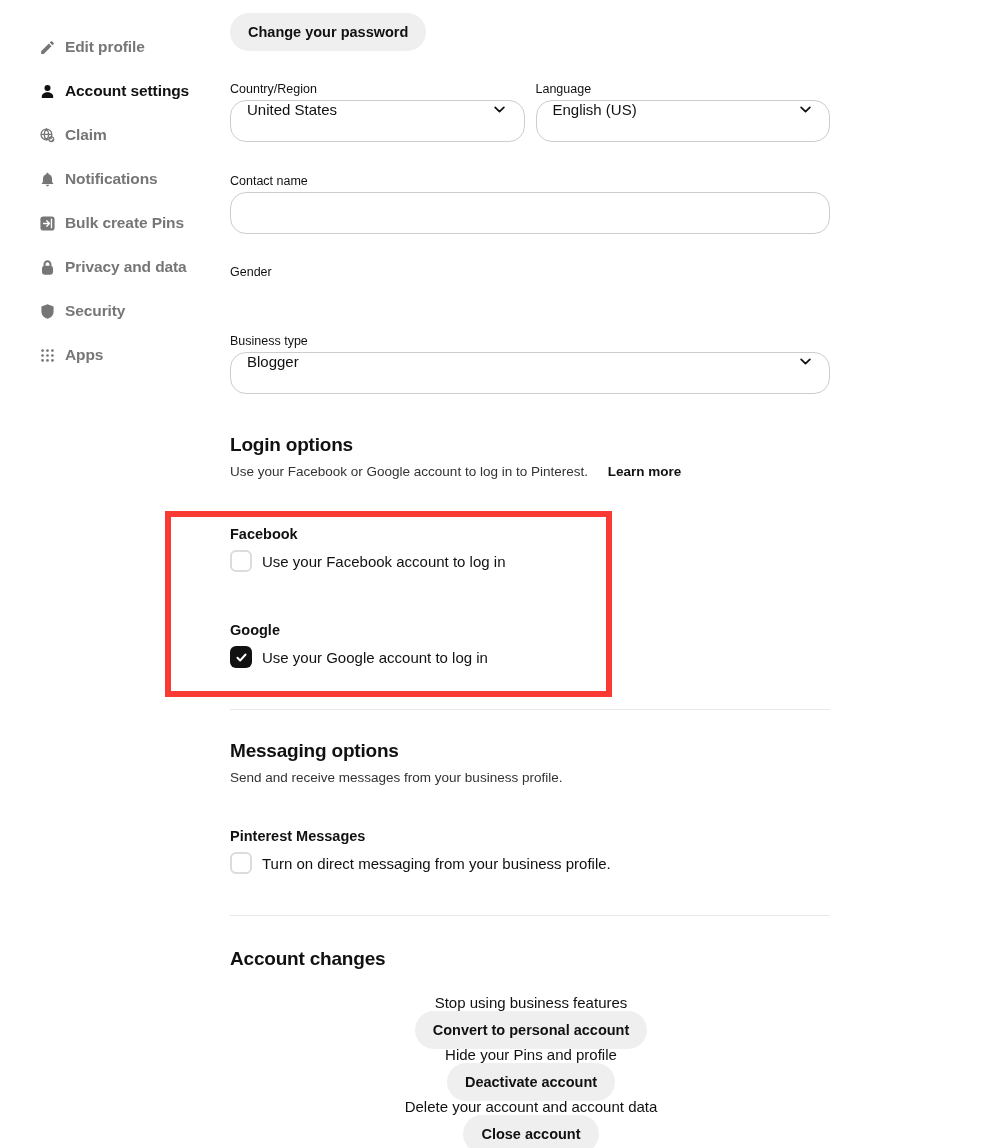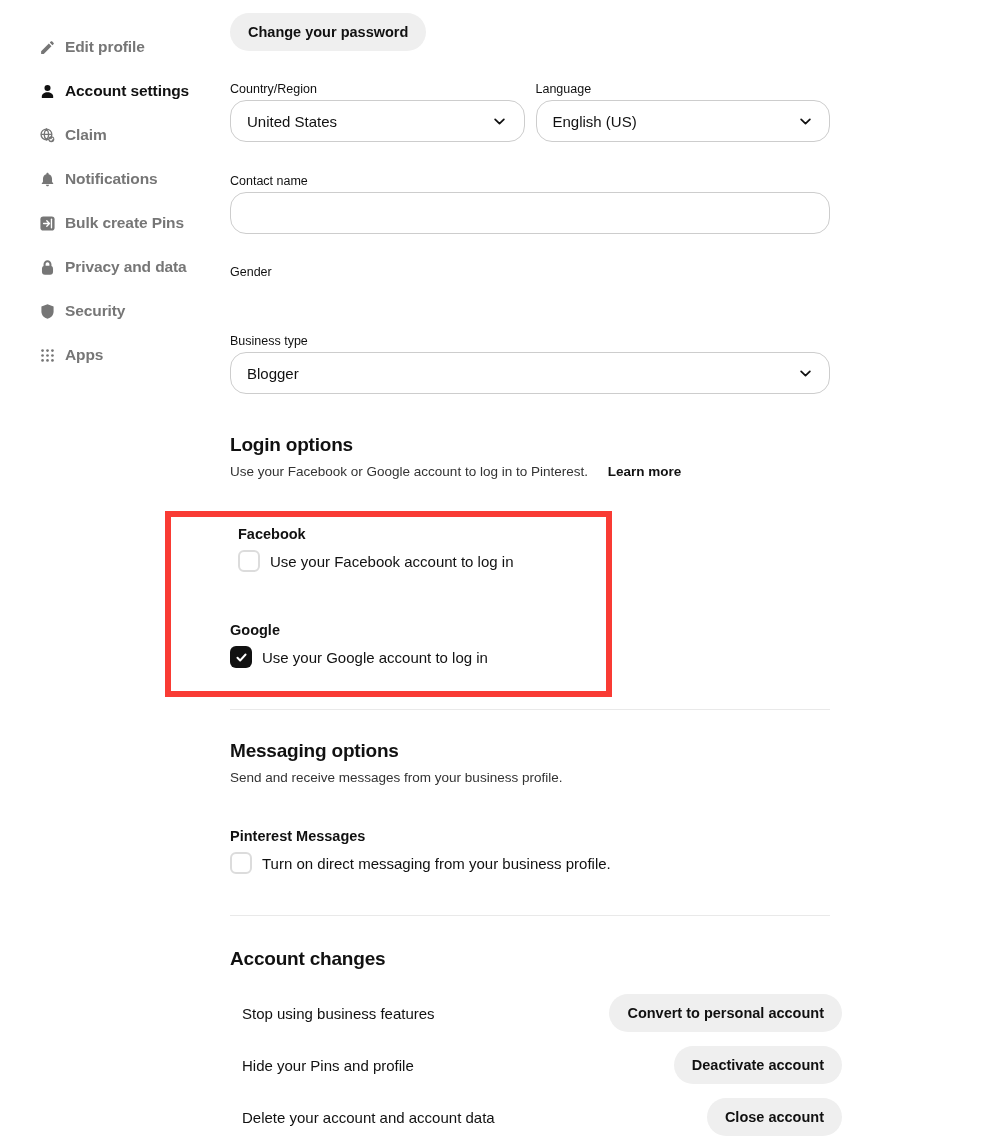--- a/index.html
+++ b/index.html
@@ -70,21 +70,20 @@
     display: block;
   }
 
   .select-box, .text-box {
     position: relative;
     background: #ffffff;
     border: 1px solid #cdcdcd;
     border-radius: 16px;
     height: 42px;
     display: flex;
-    align-items: center;
     padding: 0 16px;
     font-size: 15px;
     color: #111111;
     cursor: pointer;
     width: 100%;
   }
   .text-box { cursor: text; }
   .select-box .val { flex: 1; }
   .chev {
     width: 16px; height: 16px;
@@ -170,43 +169,44 @@
 
   .highlight-box {
     position: absolute;
     left: -65px; top: 77px;
     width: 447px; height: 186px;
     border: 6px solid #f93b34;
     pointer-events: none;
     z-index: 5;
   }
 
-  .fb-block { position: absolute; left: 8px; top: 92px; }
+  .fb-block { position: absolute; left: 0; top: 92px; }
   .gg-block { position: absolute; left: 0; top: 188px; }
 
   .divider {
     position: absolute;
     left: 0;
     width: 600px;
     height: 1px;
     background: #e9e9e9;
   }
   .div-1 { top: 709px; }
   .div-2 { top: 915px; }
 
   .msg-sec { position: absolute; left: 0; top: 740px; width: 620px; }
   .msg-opt { position: absolute; left: 0; top: 88px; }
 
   .acct-sec { position: absolute; left: 0; top: 948px; width: 620px; }
   .acct-row {
     position: absolute;
-    left: 12px;
+    left: 1px;
     width: 600px;
     display: flex;
     align-items: center;
+    flex-direction: column;
   }
   .acct-row .desc {
     font-size: 15px;
     color: #111111;
     flex: 1;
   }
   .acct-row .btnwrap { display: flex; justify-content: flex-end; }
   .acct-r1 { top: 46px; }
   .acct-r2 { top: 98px; }
   .acct-r3 { top: 150px; }

